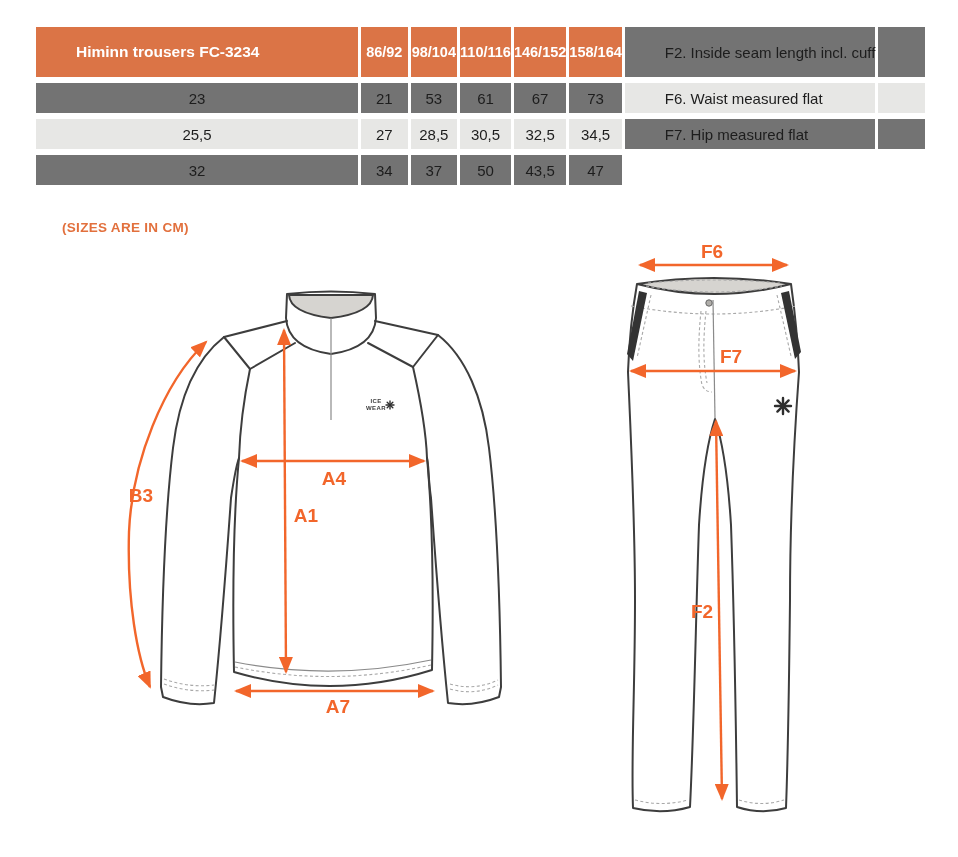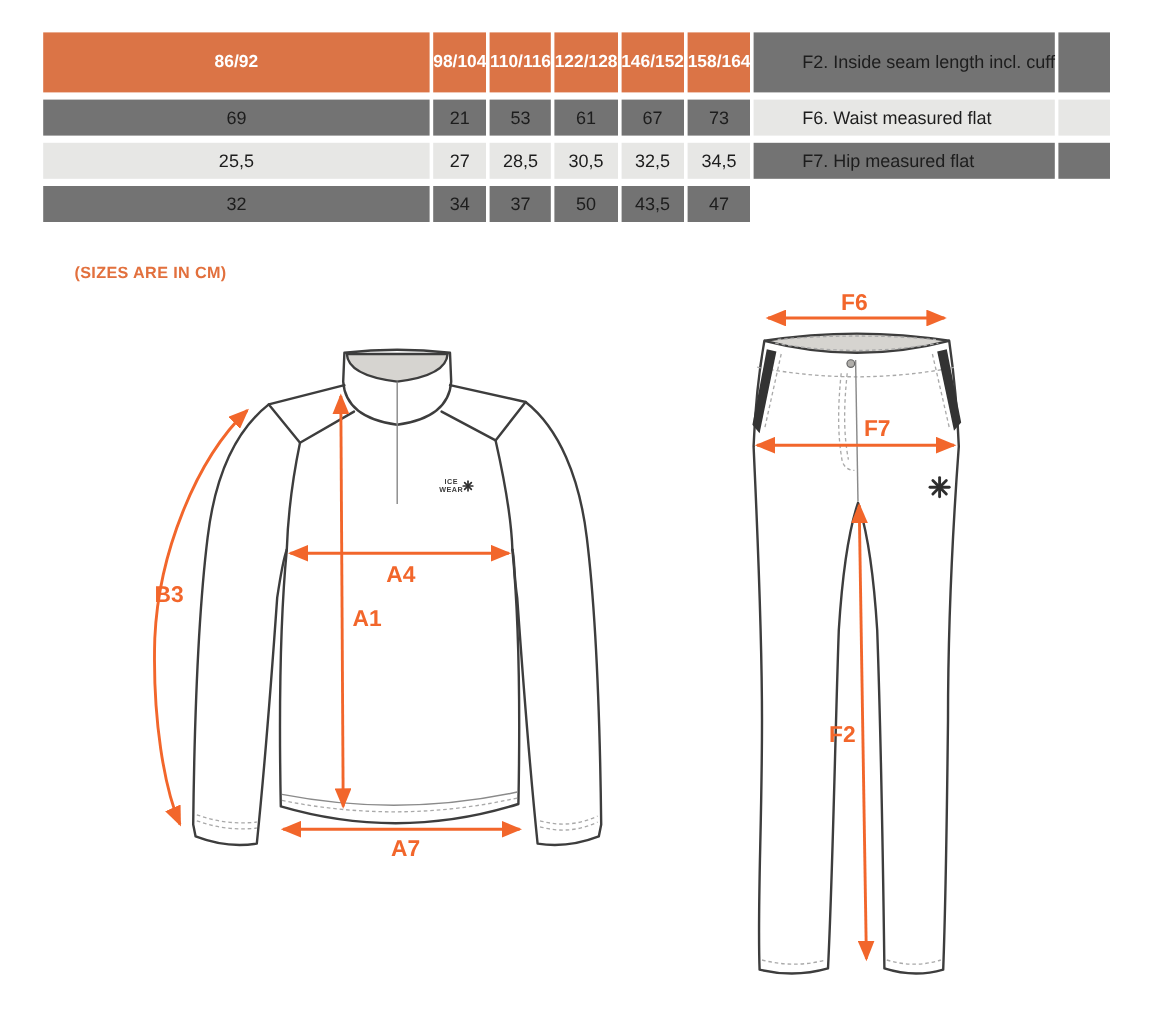--- a/index.html
+++ b/index.html
@@ -47,30 +47,30 @@
   }
   .spoke{stroke:#2e2e2e;stroke-linecap:round;}
 </style>
 </head>
 <body>
 
 <div class="canvas">
 
   <div class="size-table">
 
+    <div class="cell hdr lab">Himinn trousers FC-3234</div>
     <div class="cell hdr">86/92</div>
     <div class="cell hdr">98/104</div>
     <div class="cell hdr">110/116</div>
-    <div class="cell hdr">122/128</div>
     <div class="cell hdr">146/152</div>
     <div class="cell hdr">158/164</div>
 
     <div class="cell lab rA">F2. Inside seam length incl. cuff</div>
     <div class="cell rA"></div>
-    <div class="cell rA">69</div>
+    <div class="cell rA">23</div>
     <div class="cell rA">21</div>
     <div class="cell rA">53</div>
     <div class="cell rA">61</div>
     <div class="cell rA">67</div>
     <div class="cell rA">73</div>
 
     <div class="cell lab rB">F6. Waist measured flat</div>
     <div class="cell rB"></div>
     <div class="cell rB">25,5</div>
     <div class="cell rB">27</div>

